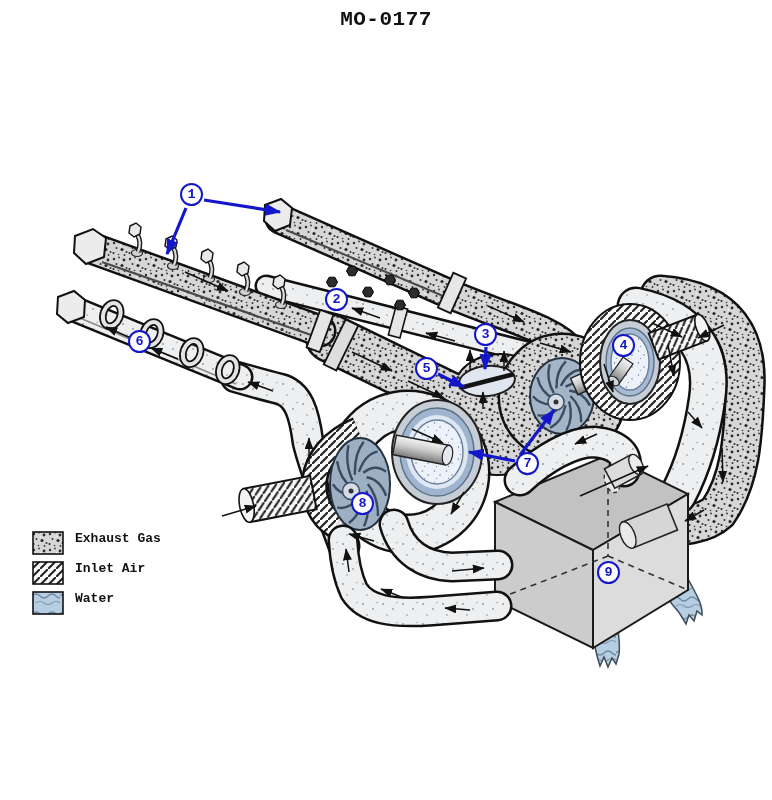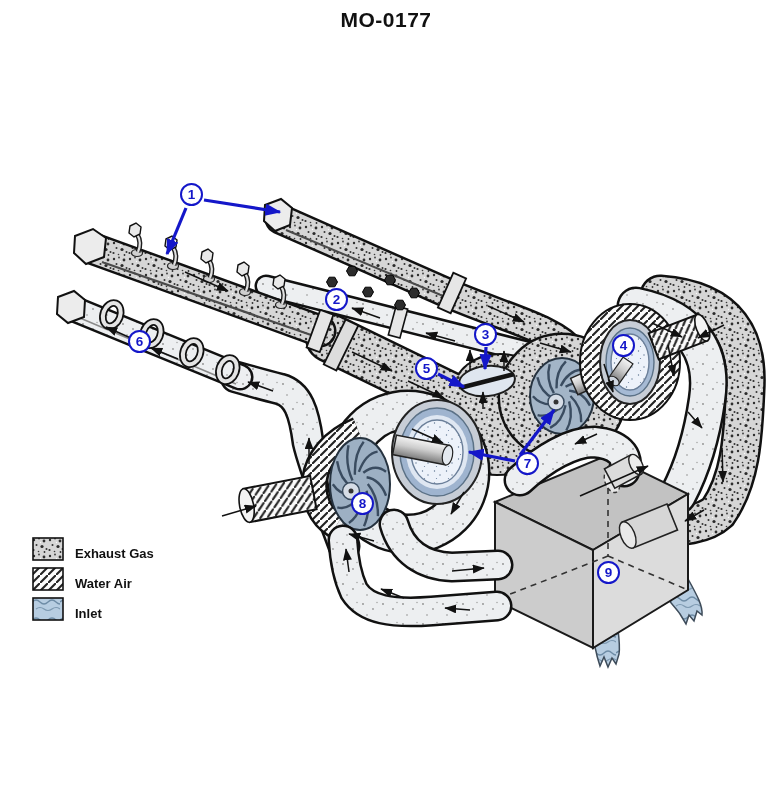--- a/index.html
+++ b/index.html
@@ -1,26 +1,26 @@
 <!DOCTYPE html>
 <html><head>
 <meta charset="utf-8">
 <style>
   html,body{margin:0;padding:0;background:#fff;}
   #stage{position:relative;width:772px;height:800px;background:#fff;overflow:hidden;
-         font-family:Liberation Sans, sans-serif;}
+         font-family:Liberation Mono, monospace;}
   #art{position:absolute;left:0;top:0;}
   .title{position:absolute;left:0;right:0;top:8px;text-align:center;
          font-size:21px;font-weight:bold;color:#111;letter-spacing:.5px;}
   .callout{position:absolute;width:23px;height:23px;border-radius:50%;
            border:2.6px solid #1417c9;background:#fff;color:#1417c9;
            font-size:13.5px;font-weight:bold;display:flex;align-items:center;
            justify-content:center;box-sizing:border-box;z-index:5;}
   .legend{position:absolute;left:32px;top:531px;z-index:4;}
-  .legend-row{display:flex;align-items:flex-end;height:30px;}
+  .legend-row{display:flex;align-items:flex-start;height:30px;}
   .legend-label{margin-left:11px;font-size:13px;font-weight:bold;color:#111;}
   .swatch{display:block;}
 </style>
 </head>
 <body>
 
 <div id="stage">
 
   <div class="title">MO-0177</div>
 
@@ -380,22 +380,22 @@
     <div class="legend-row">
       <svg class="swatch" width="32" height="24">
           <rect x="1" y="1" width="30" height="22" fill="url(#pat-exh)" stroke="#111" stroke-width="1.6"></rect>
         </svg>
       <span class="legend-label">Exhaust Gas</span>
     </div>
     <div class="legend-row">
       <svg class="swatch" width="32" height="24">
           <rect x="1" y="1" width="30" height="22" fill="url(#pat-inlet)" stroke="#111" stroke-width="1.6"></rect>
         </svg>
-      <span class="legend-label">Water Air</span>
+      <span class="legend-label">Inlet Air</span>
     </div>
     <div class="legend-row">
       <svg class="swatch" width="32" height="24">
           <rect x="1" y="1" width="30" height="22" fill="url(#pat-water)" stroke="#111" stroke-width="1.6"></rect>
         </svg>
-      <span class="legend-label">Inlet</span>
+      <span class="legend-label">Water</span>
     </div>
   </div>
 </div>
 
 </body></html>

